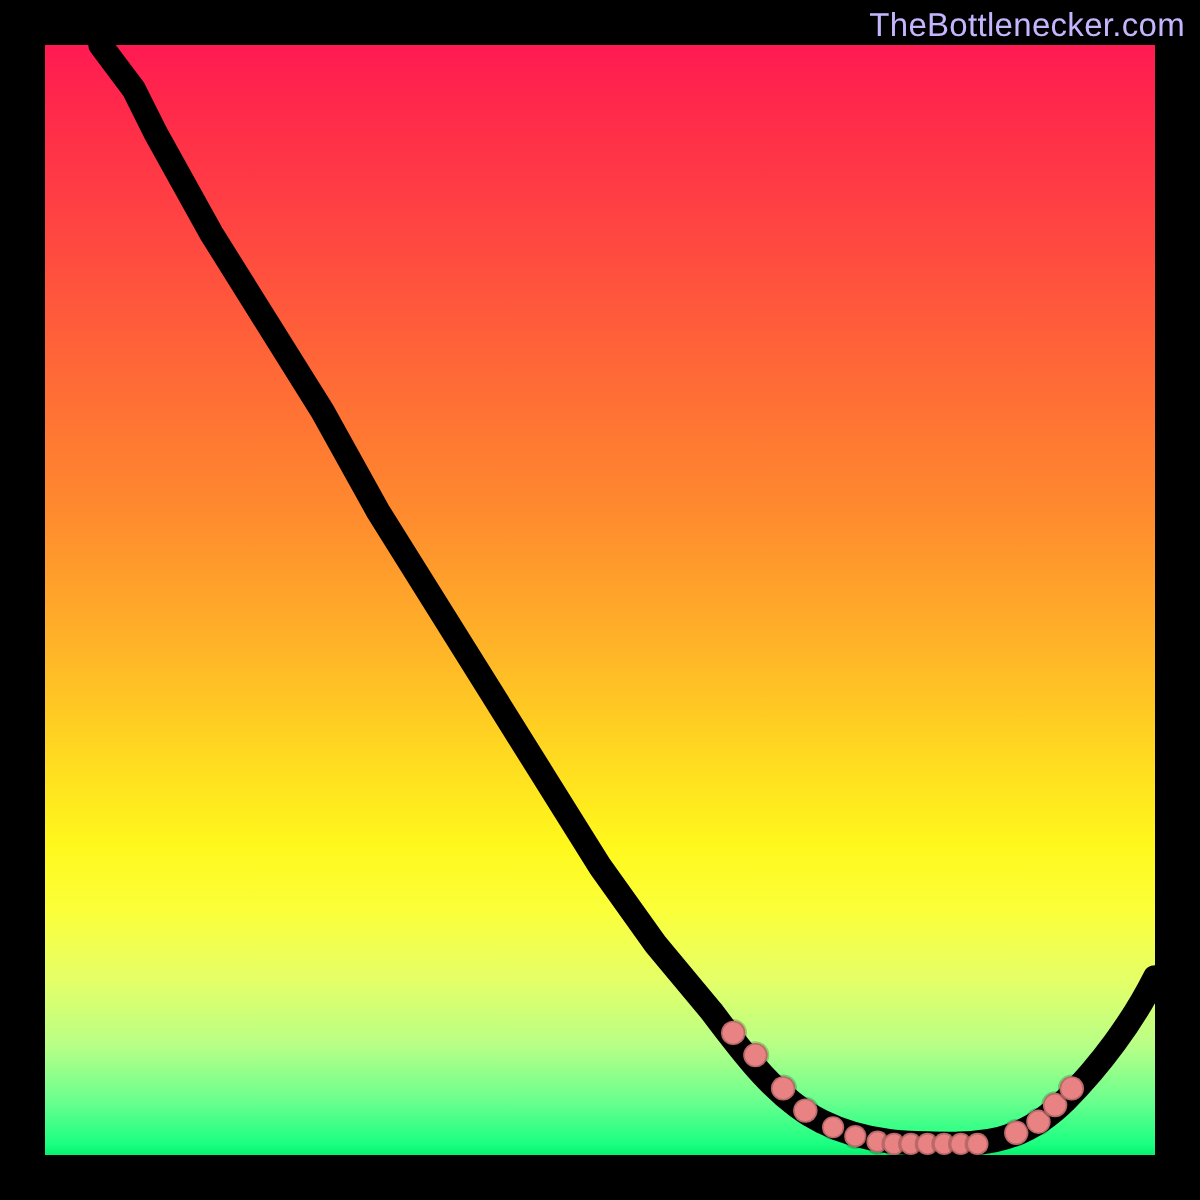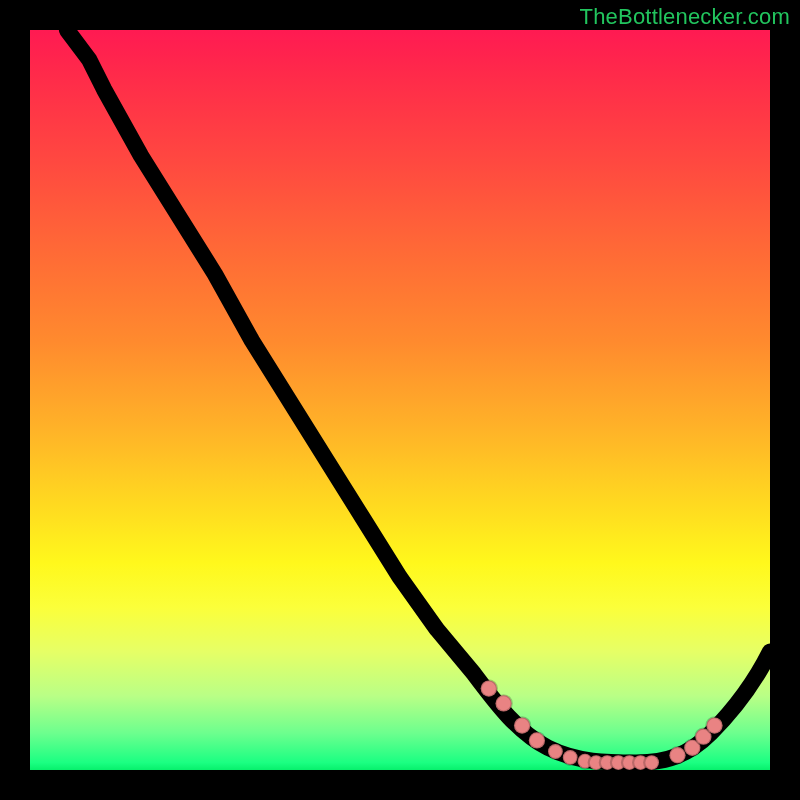--- a/index.html
+++ b/index.html
@@ -14,21 +14,21 @@
   .frame {
     position: relative;
     width: 800px;
     height: 800px;
     background: #000;
   }
   .attribution {
     position: absolute;
     top: 4px;
     right: 10px;
-    color: #22c55e;
+    color: #c4b5fd;
     font-size: 22px;
     font-weight: 500;
     letter-spacing: 0.2px;
   }
   .plot-area {
     position: absolute;
     left: 30px;
     top: 30px;
     width: 740px;
     height: 740px;

